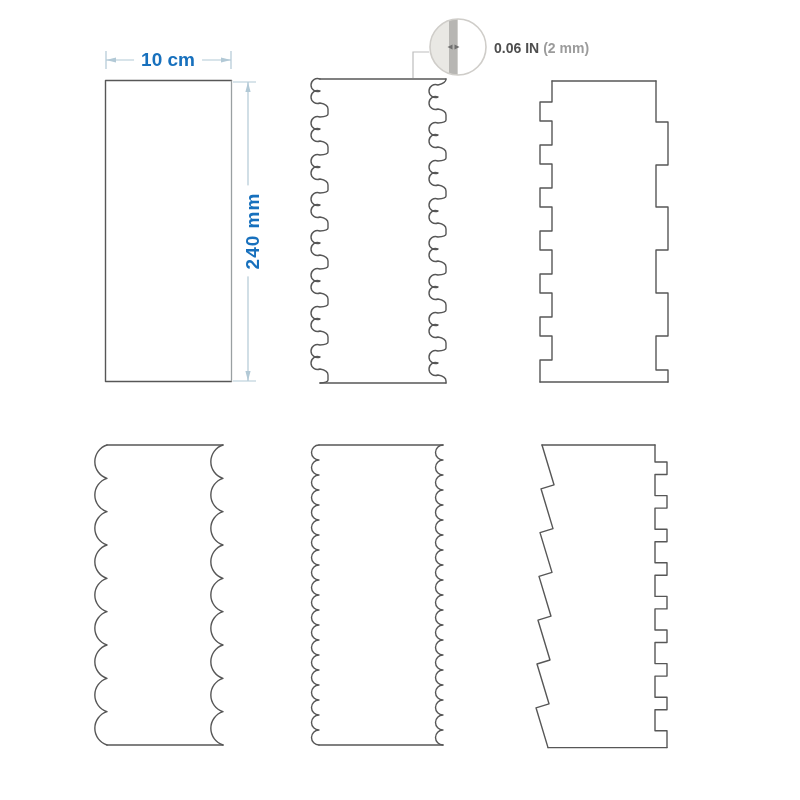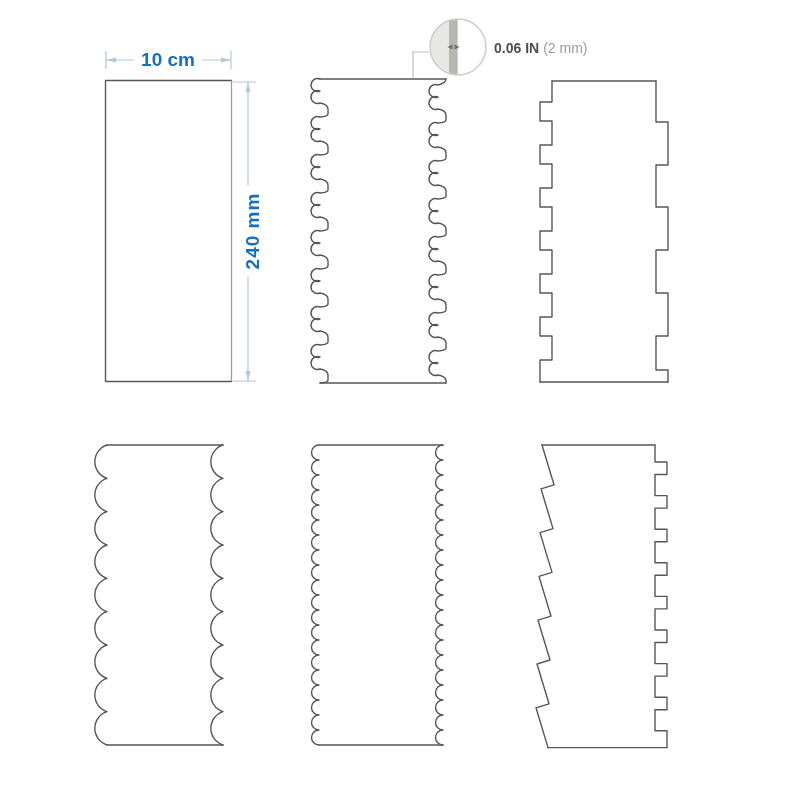--- a/index.html
+++ b/index.html
@@ -16,21 +16,21 @@
   .callout-outline{fill:none;stroke:#cfcdc9;stroke-width:1.6;}
   .callout-arrow{fill:#6f6f6f;stroke:none;}
 
   
   .dim-label{position:absolute;color:var(--blue,#1770bd);font-weight:700;font-size:19px;
              background:#ffffff;padding:0 7px;white-space:nowrap;line-height:1.1;}
   .width-label{left:168px;top:60px;transform:translate(-50%,-50%);}
   .height-label{left:253px;top:231px;transform:translate(-50%,-50%) rotate(-90deg);letter-spacing:1px;}
   .thick-label{position:absolute;left:494px;top:48px;transform:translateY(-50%);
                font-size:14px;font-weight:700;color:var(--thick,#4e4e4e);white-space:nowrap;}
-  .thick-label .secondary{color:var(--thick-light,#9b9b9b);font-weight:400;margin-left:4px;}
+  .thick-label .secondary{color:var(--thick-light,#9b9b9b);font-weight:700;margin-left:4px;}
 </style>
 </head>
 <body>
 
 <div class="canvas">
 
   <svg width="800" height="800" viewBox="0 0 800 800">
     <defs>
       <clipPath id="callout-clip">
           <circle cx="458" cy="47" r="28"></circle>

